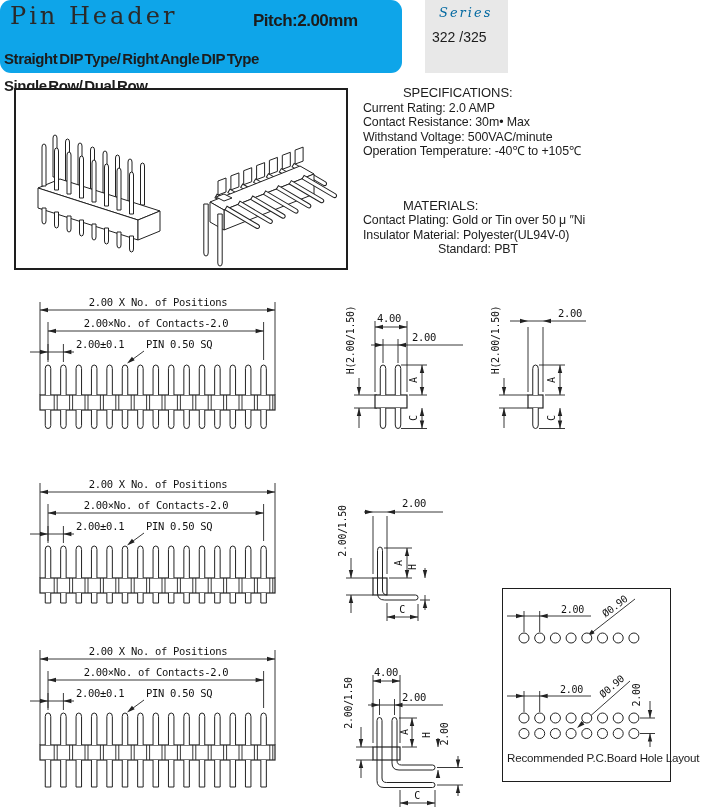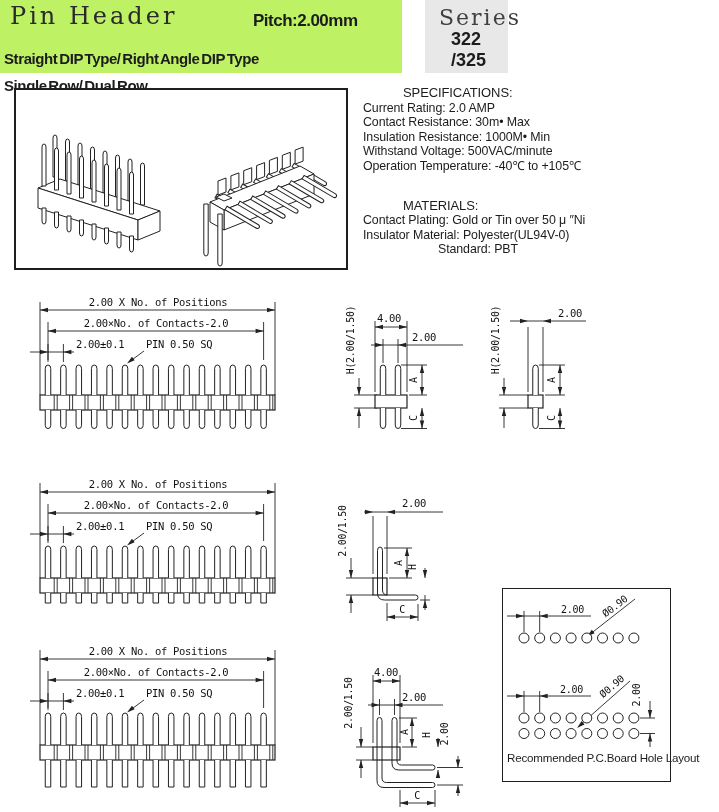--- a/index.html
+++ b/index.html
@@ -1,29 +1,29 @@
 <!DOCTYPE html>
 <html><head>
 <meta charset="utf-8">
 <style>
   html,body{margin:0;padding:0;background:#fff;}
   .canvas{position:relative;width:719px;height:812px;background:#fff;overflow:hidden;
           font-family:"Liberation Sans",sans-serif;color:#1c1c1c;}
   .abs{position:absolute;}
   
-  .hdr-left{left:0;top:0;width:402px;height:73px;background:#bef264;}
+  .hdr-left{left:0;top:0;width:402px;height:73px;background:#0ea5e9;border-radius:11px;}
   .hdr-title{position:absolute;left:10px;top:2px;font-family:"DejaVu Serif","Liberation Serif",serif;
              font-size:24px;letter-spacing:3px;color:#2a2a2a;}
   .hdr-pitch{position:absolute;left:253px;top:11px;font-size:17px;font-weight:700;letter-spacing:-0.5px;}
   .hdr-sub1{position:absolute;left:4px;top:30px;font-size:15px;font-weight:700;letter-spacing:-0.4px;word-spacing:-2px;margin-top:47px;}
   .hdr-sub2{position:absolute;left:4px;top:50px;font-size:15px;font-weight:700;letter-spacing:-0.4px;word-spacing:-2px;}
   .hdr-right{left:425px;top:0;width:83px;height:73px;background:#e8e8e8;}
   .series-lb{position:absolute;left:14px;top:5px;font-family:"DejaVu Serif","Liberation Serif",serif;
-             font-size:22px;letter-spacing:2px;color:#404040;}
-  .series-val{position:absolute;left:26px;top:29px;font-size:18px;font-weight:700;}
+             font-size:13px;letter-spacing:2px;color:#0369a1;font-style:italic;}
+  .series-val{position:absolute;left:7px;top:29px;font-size:14px;font-weight:400;}
   
   .photo-box{left:14px;top:88px;width:330px;height:178px;border:2px solid #1e1e1e;background:#fff;}
   
   .specs{left:363px;top:86px;width:356px;font-size:12.4px;line-height:14.6px;letter-spacing:-0.1px;}
   .materials{left:363px;top:199px;width:356px;font-size:12.4px;line-height:14.3px;letter-spacing:-0.1px;}
   .sec-h{font-size:13px;margin-left:40px;}
   .std-line{margin-left:75px;}
   
   .pcb-box{left:502px;top:588px;width:167px;height:192px;border:1.5px solid #1e1e1e;background:#fff;overflow:visible;}
   .pcb-cap{position:absolute;left:4px;top:162px;font-size:11.6px;letter-spacing:-0.2px;white-space:nowrap;}
@@ -154,21 +154,20 @@
           <use href="#legDn" transform="translate(28,110)"></use>
         </g>
       </g>
     </svg>
   </div>
 
   <div class="abs specs">
     <div class="sec-h">SPECIFICATIONS:</div>
     <div>Current Rating: 2.0  AMP</div>
     <div>Contact Resistance: 30m•  Max</div>
-    <div>Insulation Resistance: 1000M•  Min</div>
     <div>Withstand Voltage: 500VAC/minute</div>
     <div>Operation Temperature: -40℃ to +105℃</div>
   </div>
 
   <div class="abs materials">
     <div class="sec-h">MATERIALS:</div>
     <div>Contact Plating: Gold or Tin over 50 μ ″Ni</div>
     <div>Insulator Material: Polyester(UL94V-0)</div>
     <div class="std-line">Standard: PBT</div>
   </div>

